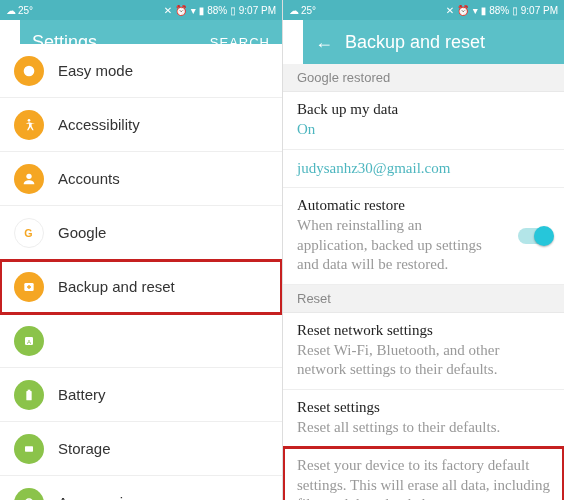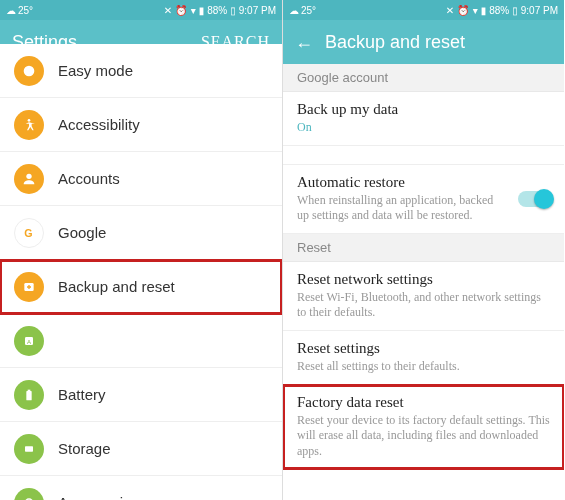--- a/index.html
+++ b/index.html
@@ -18,23 +18,24 @@
   display: flex; align-items: center; justify-content: space-between;
   padding: 0 6px; font-size: 10px; font-family: sans-serif;
 }
 .statusbar .left { display: flex; gap: 2px; align-items: center; }
 .statusbar .right { display: flex; gap: 3px; align-items: center; }
 
 .appbar {
   height: 44px; background: #5bc0c8; color: #fff;
   display: flex; align-items: center; padding: 8px 12px;
   font-size: 18px;
+  margin-left: 20px;
 }
 .appbar .title { flex: 1; }
-.appbar .search { font-size: 16px; letter-spacing: 1px; font-family: Liberation Serif, serif; }
+.appbar .search { font-size: 13px; letter-spacing: 1px; font-family: Liberation Sans, sans-serif; }
 .appbar .back { margin-right: 12px; font-size: 18px; font-family: sans-serif; }
 
 .list { background: #fff; }
 .row {
   display: flex; align-items: center;
   height: 54px; padding: 0 14px;
   border-bottom: 1px solid #eee;
   font-size: 15px; color: #333;
 }
 .row .iconwrap {
@@ -50,21 +51,21 @@
   padding: 6px 14px; font-size: 13px;
   border-bottom: 1px solid #e8e8e8;
 }
 .setting {
   padding: 9px 14px;
   border-bottom: 1px solid #eee;
   position: relative;
   font-family: Liberation Serif, serif;
 }
 .setting .st-title { font-size: 15px; color: #222; margin-bottom: 2px; }
-.setting .st-sub { font-size: 12px; color: #999; line-height: 1.3; }
+.setting .st-sub { font-size: 15px; color: #999; line-height: 1.3; }
 .setting .st-sub.accent { color: #4db6bf; }
 .setting .toggle {
   position: absolute; right: 12px; top: 50%; transform: translateY(-50%);
   width: 34px; height: 16px; background: #b3e5e8; border-radius: 10px;
 }
 .setting .toggle::after {
   content: ''; position: absolute; right: -2px; top: -2px;
   width: 20px; height: 20px; border-radius: 50%;
   background: #26c6da; box-shadow: 0 1px 2px rgba(0,0,0,0.3);
 }
@@ -197,28 +198,29 @@
       <span>88%</span>
       <span>▯</span>
       <span>9:07 PM</span>
     </div>
   </div>
   <div class="appbar">
     <span class="back">←</span>
     <span class="title">Backup and reset</span>
   </div>
 
-  <div class="section-header">Google account</div>
+  <div class="section-header">Google restored</div>
 
   <div class="setting">
     <div class="st-title">Back up my data</div>
     <div class="st-sub accent">On</div>
   </div>
 
   <div class="setting">
+    <div class="st-sub accent">judysanhz30@gmail.com</div>
   </div>
 
   <div class="setting" style="padding-right:70px">
     <div class="st-title">Automatic restore</div>
     <div class="st-sub">When reinstalling an application, backed up settings and data will be restored.</div>
     <div class="toggle"></div>
   </div>
 
   <div class="section-header">Reset</div>
 
@@ -226,16 +228,15 @@
     <div class="st-title">Reset network settings</div>
     <div class="st-sub">Reset Wi-Fi, Bluetooth, and other network settings to their defaults.</div>
   </div>
 
   <div class="setting">
     <div class="st-title">Reset settings</div>
     <div class="st-sub">Reset all settings to their defaults.</div>
   </div>
 
   <div class="setting highlight2">
-    <div class="st-title">Factory data reset</div>
     <div class="st-sub">Reset your device to its factory default settings. This will erase all data, including files and downloaded apps.</div>
   </div>
 </div>
 
 </body></html>

